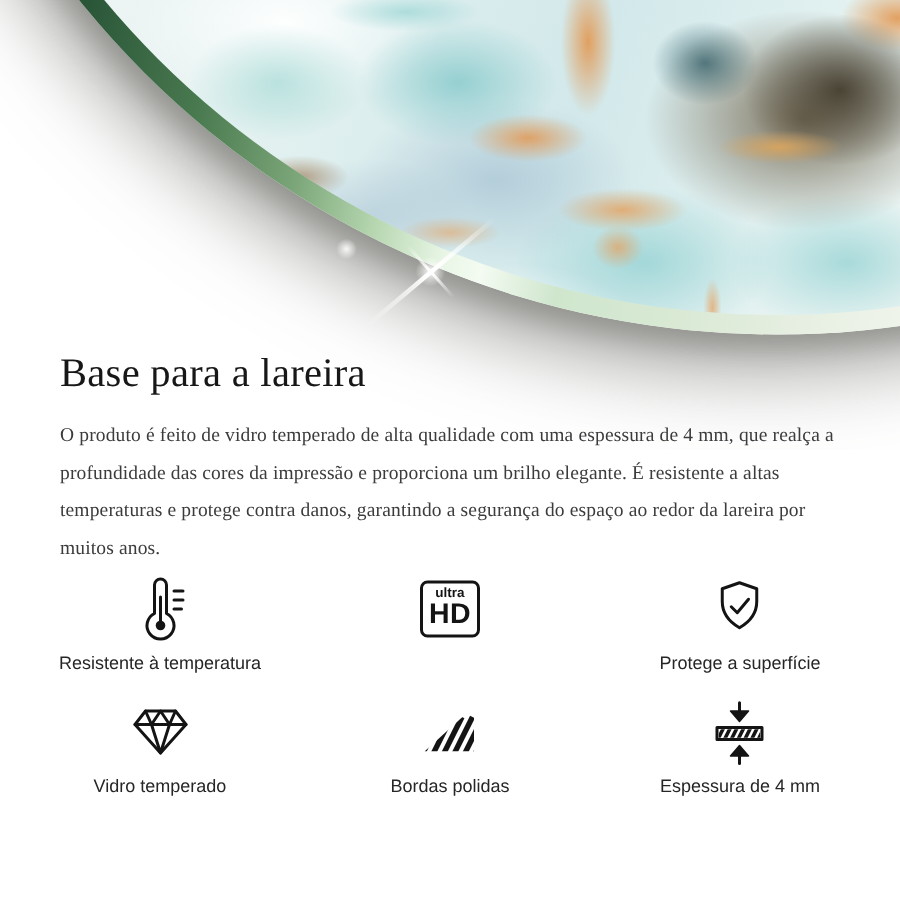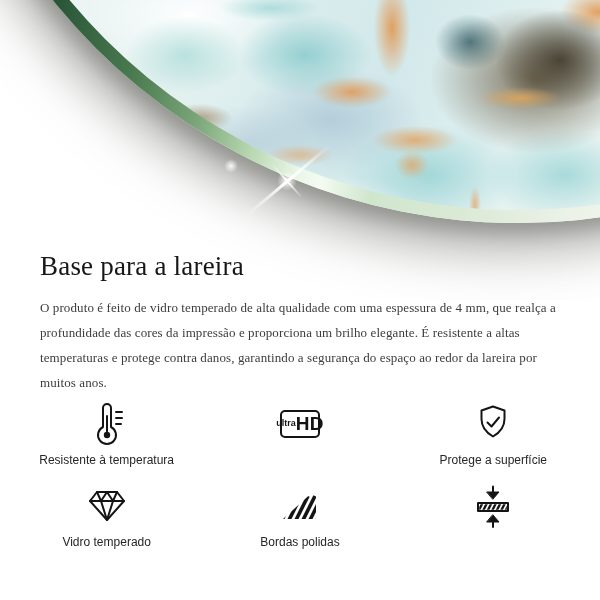--- a/index.html
+++ b/index.html
@@ -55,36 +55,36 @@
   .sparkle .r1{width:112px;height:2.5px;left:-56px;top:-1px;transform:rotate(-40deg);}
   .sparkle .r2{width:46px;height:2px;left:-23px;top:-1px;transform:rotate(48deg);}
   .sparkle .core{position:absolute;left:-10px;top:-10px;width:20px;height:20px;border-radius:50%;
     background:radial-gradient(circle,rgba(255,255,255,0.95),rgba(255,255,255,0) 70%);}
   .sparkle-small{position:absolute;left:231px;top:166px;width:14px;height:14px;margin:-7px;border-radius:50%;
     background:radial-gradient(circle,rgba(255,255,255,0.9),rgba(255,255,255,0) 70%);}
 
   
   .content{position:absolute;top:228px;left:0;right:0;}
   .headline{
-    margin:20px 40px 0;font-family:"Liberation Serif","DejaVu Serif",serif;
+    margin:2px 40px 0;font-family:"Liberation Serif","DejaVu Serif",serif;
     font-weight:400;font-size:27px;line-height:37px;color:#171717;letter-spacing:0.2px;
   }
   .desc{
     margin:10px 40px 0;max-width:525px;font-size:13px;line-height:25px;color:#3c3c3c;letter-spacing:0.1px;font-family:Liberation Serif, serif;
   }
 
   .features{display:grid;grid-template-columns:repeat(3,1fr);row-gap:16px;margin:6px 10px 0;}
   .feature{display:flex;flex-direction:column;align-items:center;text-align:center;}
   .icon-box{height:46px;display:flex;align-items:center;justify-content:center;}
   .feature-label{margin-top:6px;font-size:12px;line-height:1.2;color:#262626;}
   .icon-box svg{display:block;}
 
   .hd-badge{
     width:36px;border:2.5px solid #141414;border-radius:5px;padding:2px 0 3px;
-    display:flex;flex-direction:row;align-items:center;justify-content:center;background:#fff;
+    display:flex;flex-direction:column;align-items:center;justify-content:center;background:#fff;
   }
   .hd-top{font-size:9px;font-weight:600;line-height:1.1;color:#141414;}
   .hd-bottom{font-size:19px;font-weight:700;line-height:1.05;letter-spacing:0.3px;color:#141414;}
 </style>
 </head>
 <body>
 
 <div class="page">
 
   <div class="hero">
@@ -192,17 +192,18 @@
                 <path d="M15,30 L22,16"></path>
               <path d="M19.5,30 L26.5,16"></path>
                 <path d="M24,30 L31,16"></path>
                 <path d="M28.5,30 L35.5,16"></path>
                 <path d="M33,30 L40,16"></path>
             </g>
             <path d="M16,38 H28 L22,31 Z" fill="#141414" stroke="#141414" stroke-width="1"></path>
             <line x1="22" y1="38" x2="22" y2="43"></line>
           </svg>
         </div>
+        <span class="feature-label">Espessura de 4 mm</span>
       </div>
 
     </div>
   </div>
 </div>
 
 </body></html>

